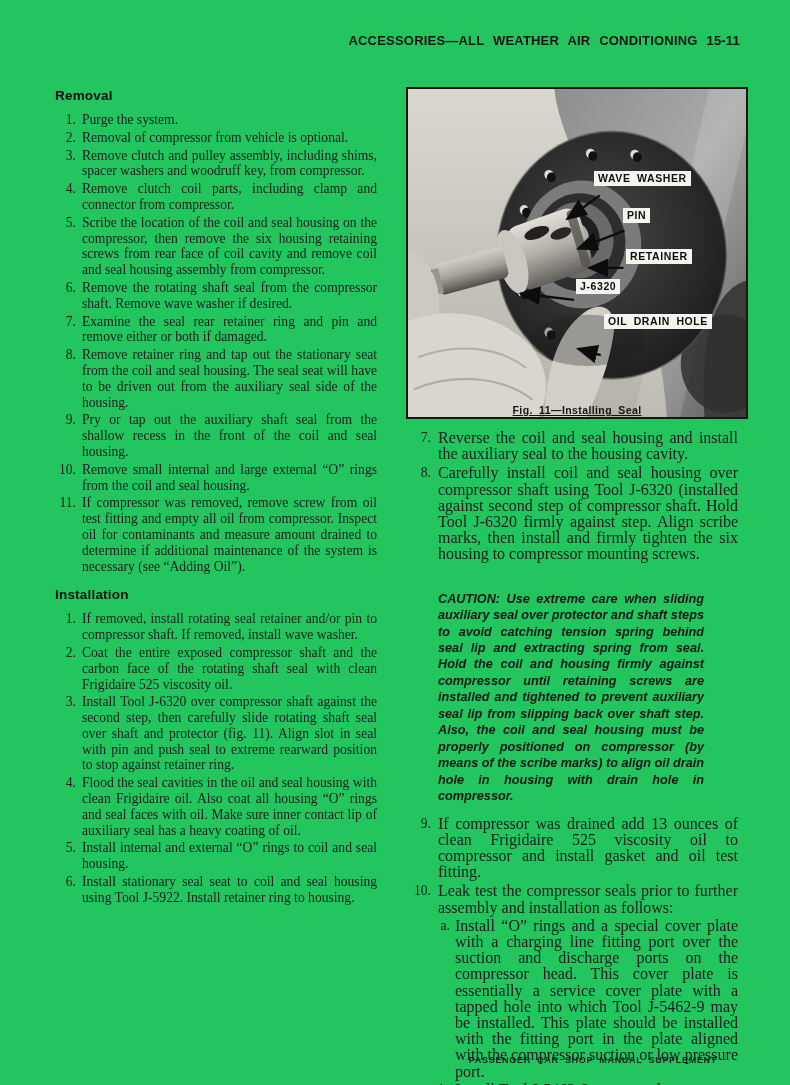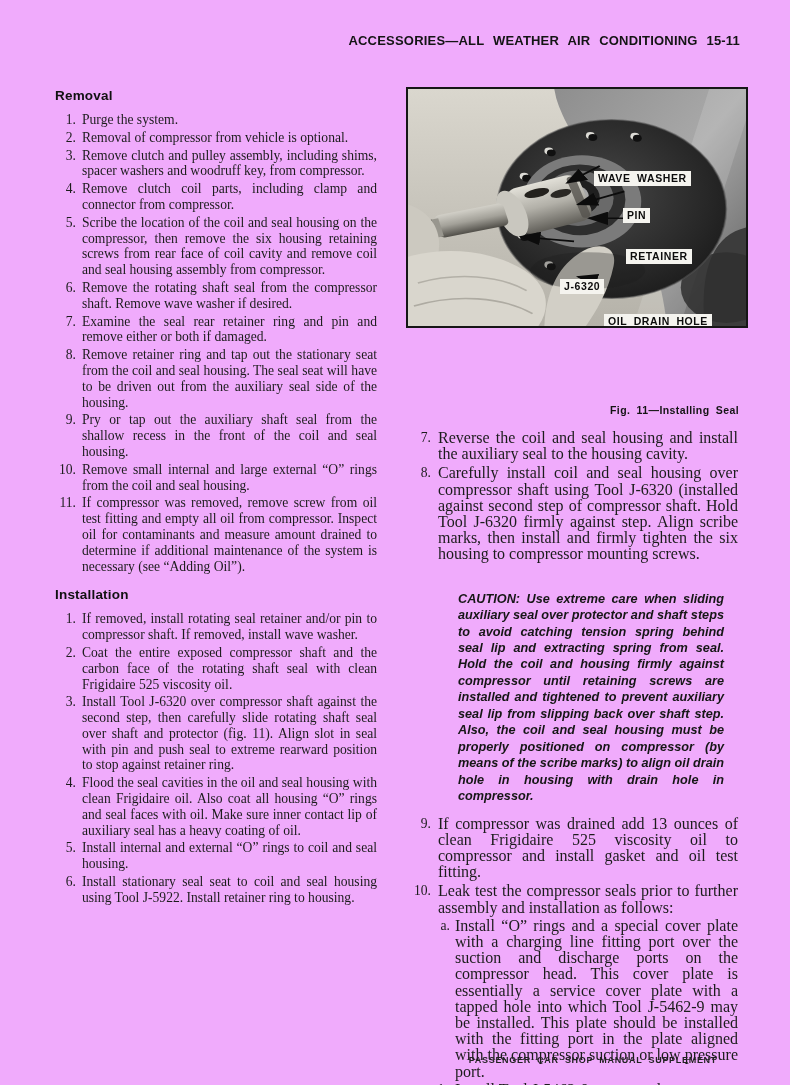--- a/index.html
+++ b/index.html
@@ -1,19 +1,19 @@
 <!DOCTYPE html>
 <html><head>
 <meta charset="utf-8">
 <style>
   * { margin:0; padding:0; box-sizing:border-box; }
   html,body { background:#ffffff; }
   .page {
     position:relative; width:790px; height:1085px;
-    background:#f0abfc; color:#1c1c1c; overflow:hidden;
+    background:#22c55e; color:#1c1c1c; overflow:hidden;
     font-family:"Liberation Serif", serif;
   }
   .header {
     position:absolute; top:33px; right:50px;
     font-family:"Liberation Sans", sans-serif; font-weight:bold;
     font-size:13px; letter-spacing:0.2px; word-spacing:5px; color:#141414;
     white-space:nowrap;
   }
   .col-left { position:absolute; left:55px; top:88px; width:322px; }
   .col-right-text { position:absolute; left:406px; top:430px; width:332px; }
@@ -34,46 +34,46 @@
     text-align:justify; text-align-last:left; -moz-text-align-last:left;
   }
   
   .col-right-text .num { flex:0 0 25px; margin-right:7px; font-size:13.6px; line-height:16.2px; }
   .col-right-text .ptext { font-size:16px; line-height:16.2px; }
   .col-right-text .list { gap:3px; }
   .subs { margin-top:2px; }
   .subs .li { margin-top:2px; }
   .subs .num { flex:0 0 12px; margin-right:5px; }
   .caution {
-    margin:28px 0 11px 52px; width:266px;
+    margin:28px 0 11px 32px; width:266px;
     font-family:"Liberation Sans", sans-serif; font-weight:bold; font-style:italic;
     font-size:12.7px; line-height:16.45px; color:#161616;
     text-align:justify; text-align-last:left; -moz-text-align-last:left;
   }
   
   .figure {
-    position:absolute; left:406px; top:87px; width:342px; height:241px;
+    position:absolute; left:406px; top:87px; width:342px; height:332px;
     border:2px solid #161616; background:#b9b6ad; overflow:hidden;padding-left:12px;
   }
   .figure svg.photo, .figure svg.arrows { position:absolute; left:0; top:0; width:100%; height:100%; }
   .callout {
     position:absolute; background:#f5f4ef; color:#0c0c0c;
     font-family:"Liberation Sans", sans-serif; font-weight:bold;
     font-size:10.5px; letter-spacing:0.6px; word-spacing:3px;
     padding:1px 4px; white-space:nowrap; line-height:13px;
   }
   .co-0 { left:186px; top:82px; }
   .co-1 { left:215px; top:119px; }
   .co-2 { left:218px; top:160px; }
-  .co-3 { left:152px; top:190px; }
+  .co-3 { left:168px; top:190px; }
   .co-4 { left:196px; top:225px; }
   .caption {
-    position:absolute; left:397px; top:404px; width:342px; text-align:right;
-    font-family:"Liberation Sans", sans-serif; font-weight:bold;
-    font-size:10.5px; letter-spacing:0.4px; word-spacing:3px; color:#141414;
+    position:absolute; left:406px; top:404px; width:342px; text-align:center;
+    font-family:"Liberation Sans", sans-serif; font-weight:bold;
+    font-size:10.5px; letter-spacing:0.4px; word-spacing:3px; color:#141414;text-decoration:underline;
   }
   .footer {
     position:absolute; top:1055px; right:73px;
     font-family:"Liberation Sans", sans-serif; font-weight:bold;
     font-size:9px; letter-spacing:0.7px; word-spacing:3px; color:#222;
     white-space:nowrap;
   }
 </style>
 </head>
 <body>

